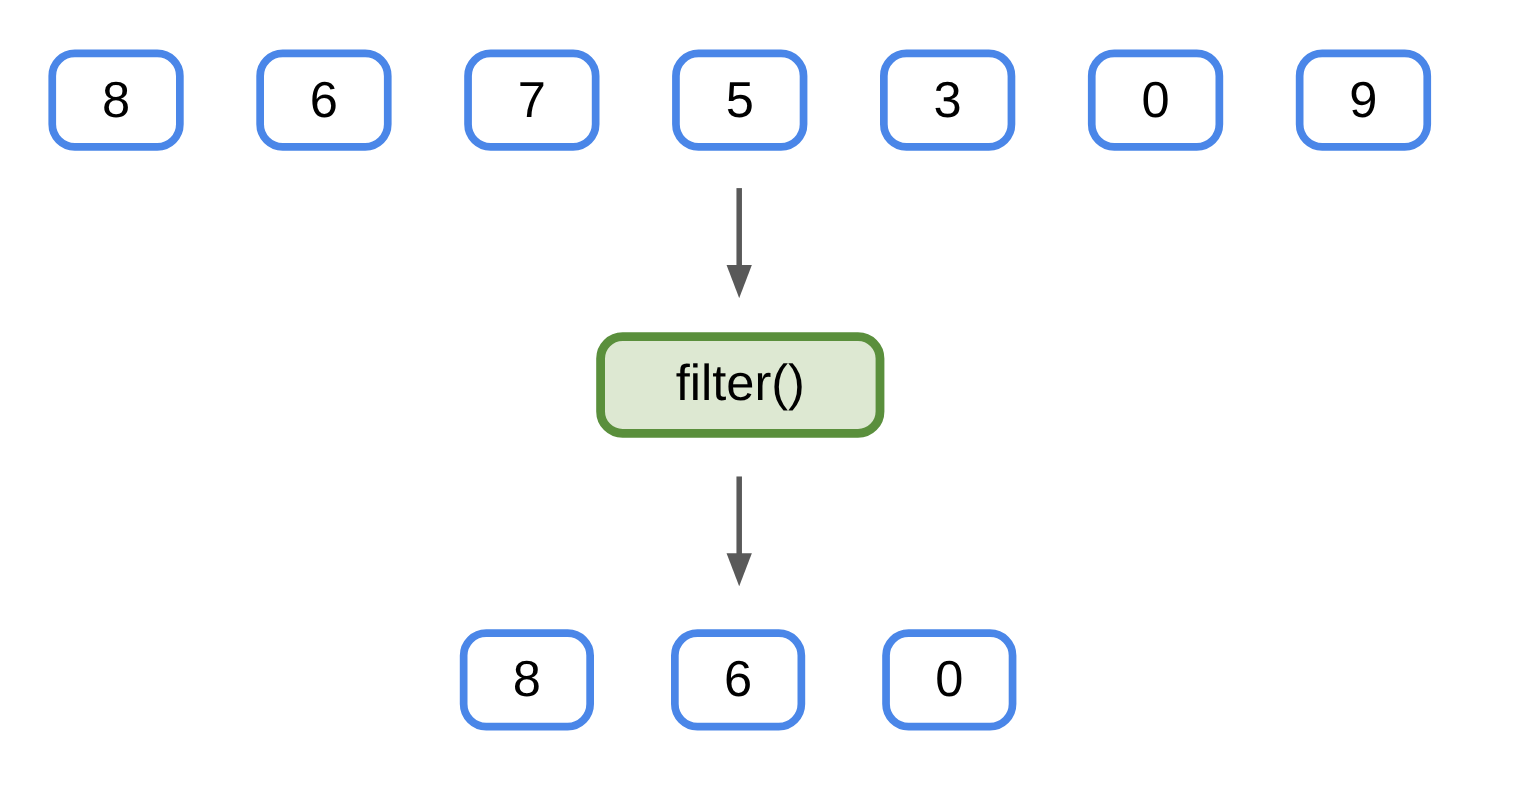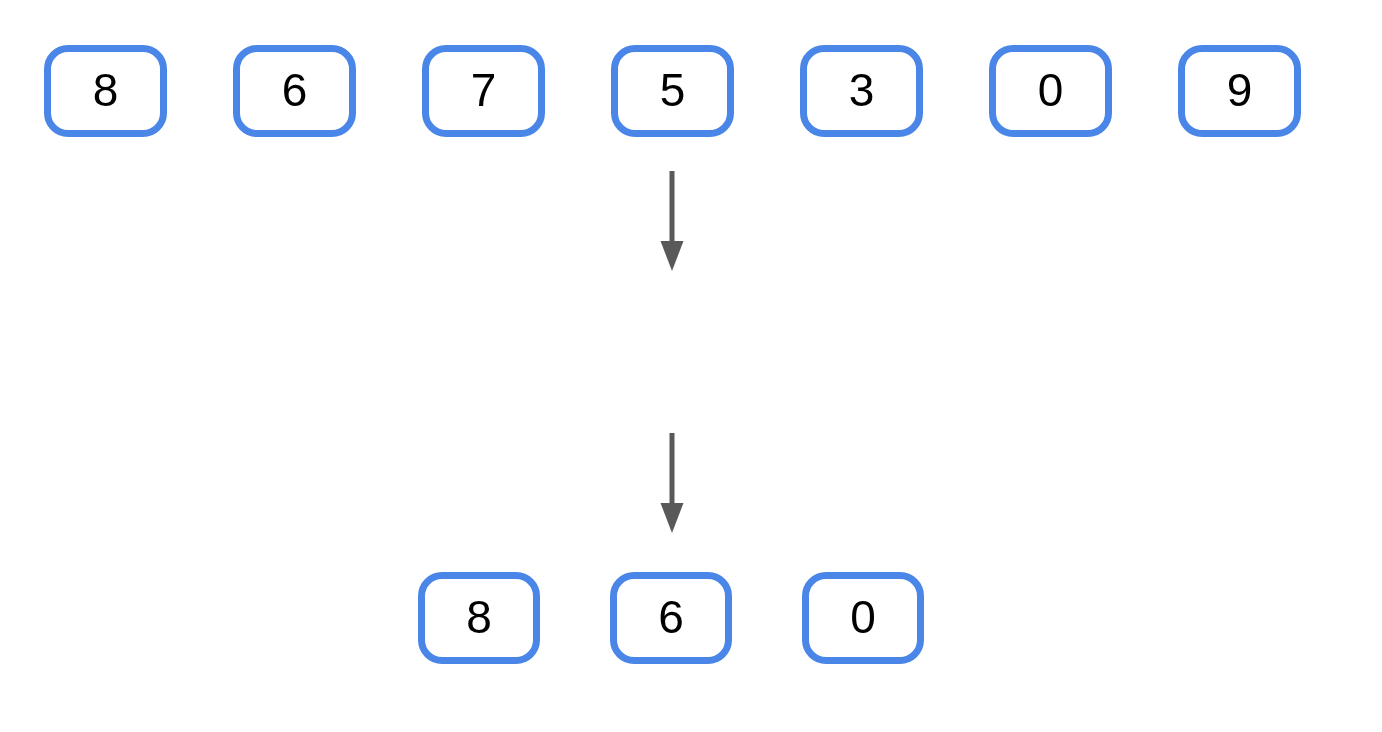--- a/index.html
+++ b/index.html
@@ -103,20 +103,23 @@
     <div class="num-box">
       <span class="num">9</span>
     </div>
   </div>
 
   <svg class="arrow arrow-1" width="26" height="100" viewBox="0 0 26 100" aria-hidden="true">
     <rect x="10.5" y="0" width="5" height="72" fill="currentColor"></rect>
     <polygon points="1.5,70 24.5,70 13,100" fill="currentColor"></polygon>
   </svg>
 
+  <div class="filter-box">
+    <span class="filter-label">filter()</span>
+  </div>
 
   <svg class="arrow arrow-2" width="26" height="100" viewBox="0 0 26 100" aria-hidden="true">
     <rect x="10.5" y="0" width="5" height="72" fill="currentColor"></rect>
     <polygon points="1.5,70 24.5,70 13,100" fill="currentColor"></polygon>
   </svg>
 
   <div class="row row-bottom">
     <div class="num-box">
       <span class="num">8</span>
     </div>

